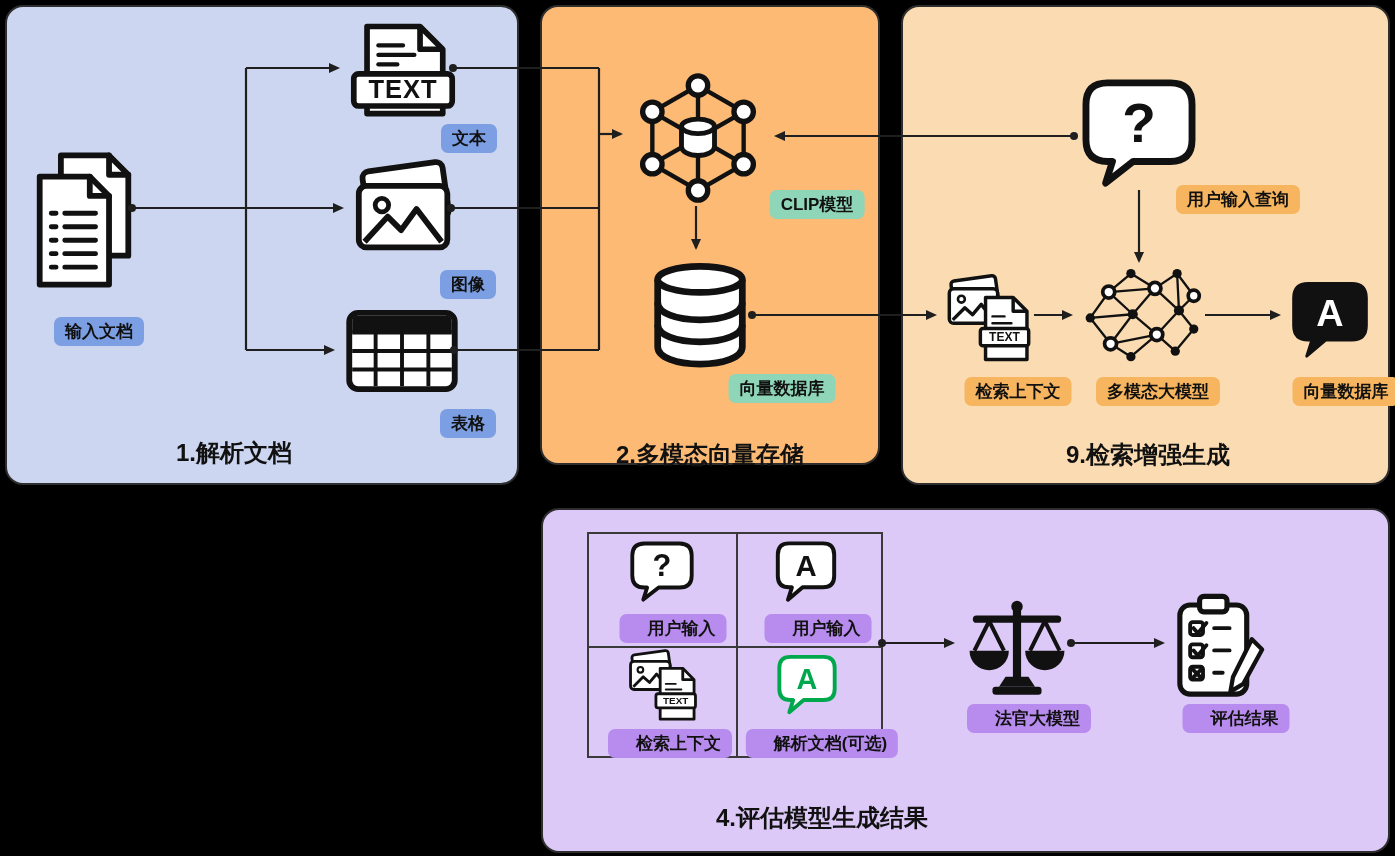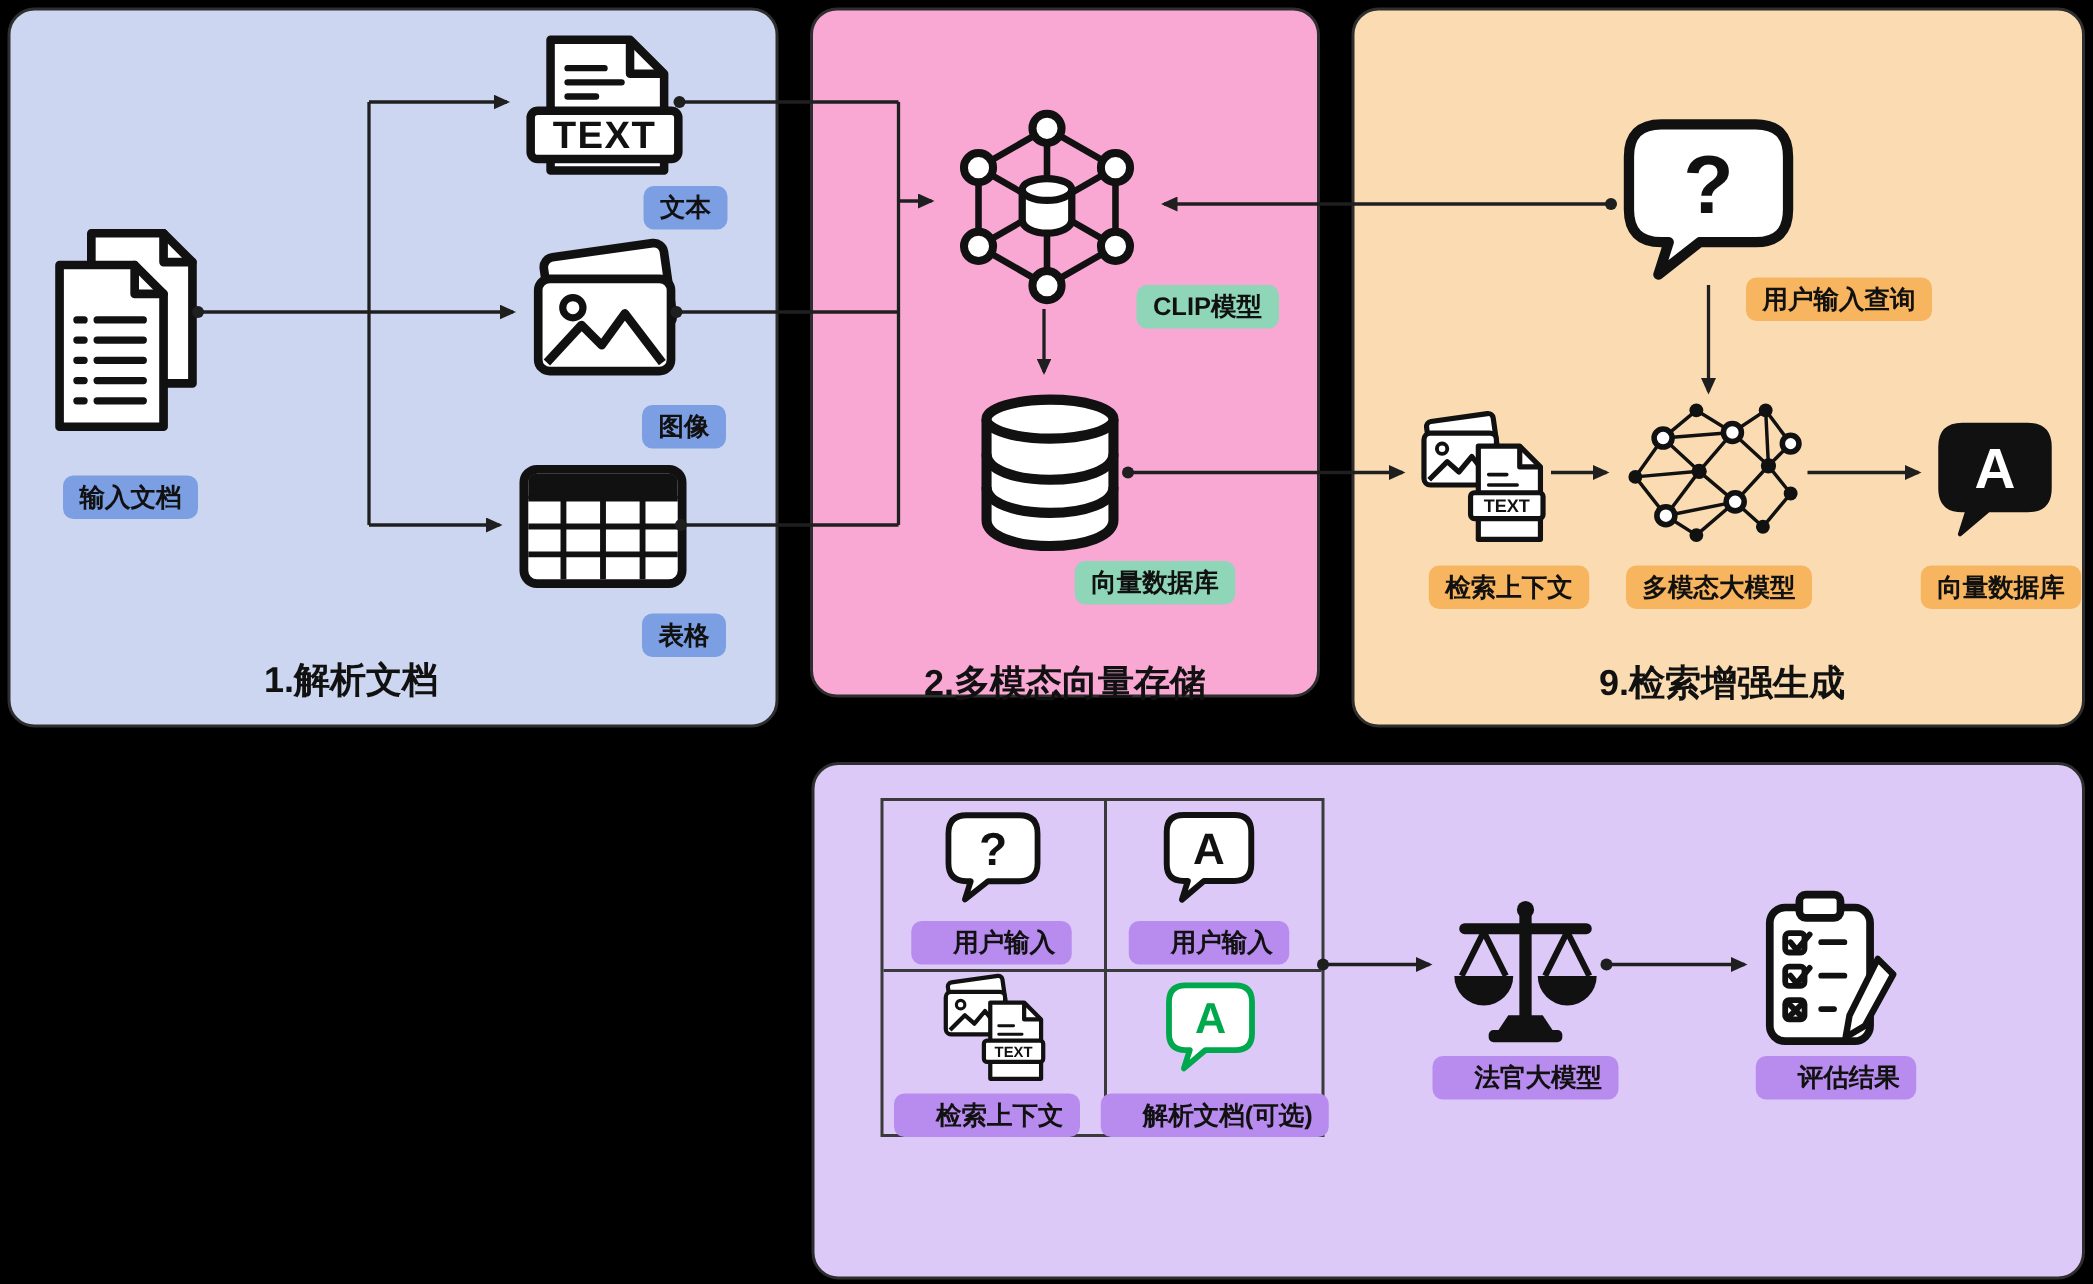--- a/index.html
+++ b/index.html
@@ -3,31 +3,31 @@
 <meta charset="utf-8">
 <style>
   * { margin:0; padding:0; box-sizing:border-box; }
   html,body { background:#000; }
   .stage {
     position:relative; width:1395px; height:856px; background:#000;
     font-family:"Liberation Sans", sans-serif; overflow:hidden;
   }
   .panel { position:absolute; border:2px solid #2e2e2e; border-radius:18px; }
   .p1 { left:5px;   top:5px;   width:514px; height:480px; background:#ccd6f0; }
-  .p2 { left:540px; top:5px;   width:340px; height:460px; background:#f9a8d4;text-decoration:underline; }
+  .p2 { left:540px; top:5px;   width:340px; height:460px; background:#fdba74;text-decoration:underline; }
   .p3 { left:901px; top:5px;   width:489px; height:480px; background:#fbdcb2; }
   .p4 { left:541px; top:508px; width:849px; height:345px; background:#dcc9f7; }
   .panel-title {
     position:absolute; transform:translateX(-50%);
     font-size:24px; font-weight:700; color:#111; white-space:nowrap;
   }
   .pill {
     position:absolute; transform:translateX(-50%);
     padding:3px 11px; border-radius:7px; font-size:17px; font-weight:600;
-    color:#111; white-space:nowrap;
+    color:#111; white-space:nowrap;margin-left:12px;
   }
   .p1 .pill { background:#7c9fe3; }
   .p2 .pill { background:#8fd5b8; }
   .p3 .pill { background:#f6b55e; }
   .p4 .pill { background:#b88cee;padding-left:28px; }
   .icon { position:absolute; }
   .icon svg { width:100%; height:100%; display:block; overflow:visible; }
   svg text { font-family:"Liberation Sans", sans-serif; }
   .overlay { position:absolute; left:0; top:0; pointer-events:none; }
   .eval-grid { position:absolute; border:2px solid #3a3a3a; }
@@ -289,20 +289,21 @@
           <path d="M24 65 l5 6 l10 -12"></path>
           <rect x="20" y="84" width="15" height="15" rx="3"></rect>
           <path d="M23 87 l10 10 M33 87 l-10 10"></path>
           <path d="M48 39 h18 M48 65 h18 M48 91 h10"></path>
         </g>
         <path d="M92 52 L104 64 L82 104 L67 113 L70 96 Z" fill="#fff" stroke="#111" stroke-width="5" stroke-linejoin="round"></path>
       </svg>
     </div>
     <div class="pill" style="left:681px;top:194px">评估结果</div>
 
+    <div class="panel-title" style="left:279px;top:292px">4.评估模型生成结果</div>
   </section>
 
   <svg class="overlay" width="1395" height="856" viewBox="0 0 1395 856">
     <defs>
       <marker id="ah" markerWidth="11" markerHeight="10" refX="9" refY="5" orient="auto" markerUnits="userSpaceOnUse">
         <path d="M0 0 L11 5 L0 10 Z" fill="#1f1f1f"></path>
       </marker>
     </defs>
     <g stroke="#1f1f1f" stroke-width="2.2" fill="none">
 

